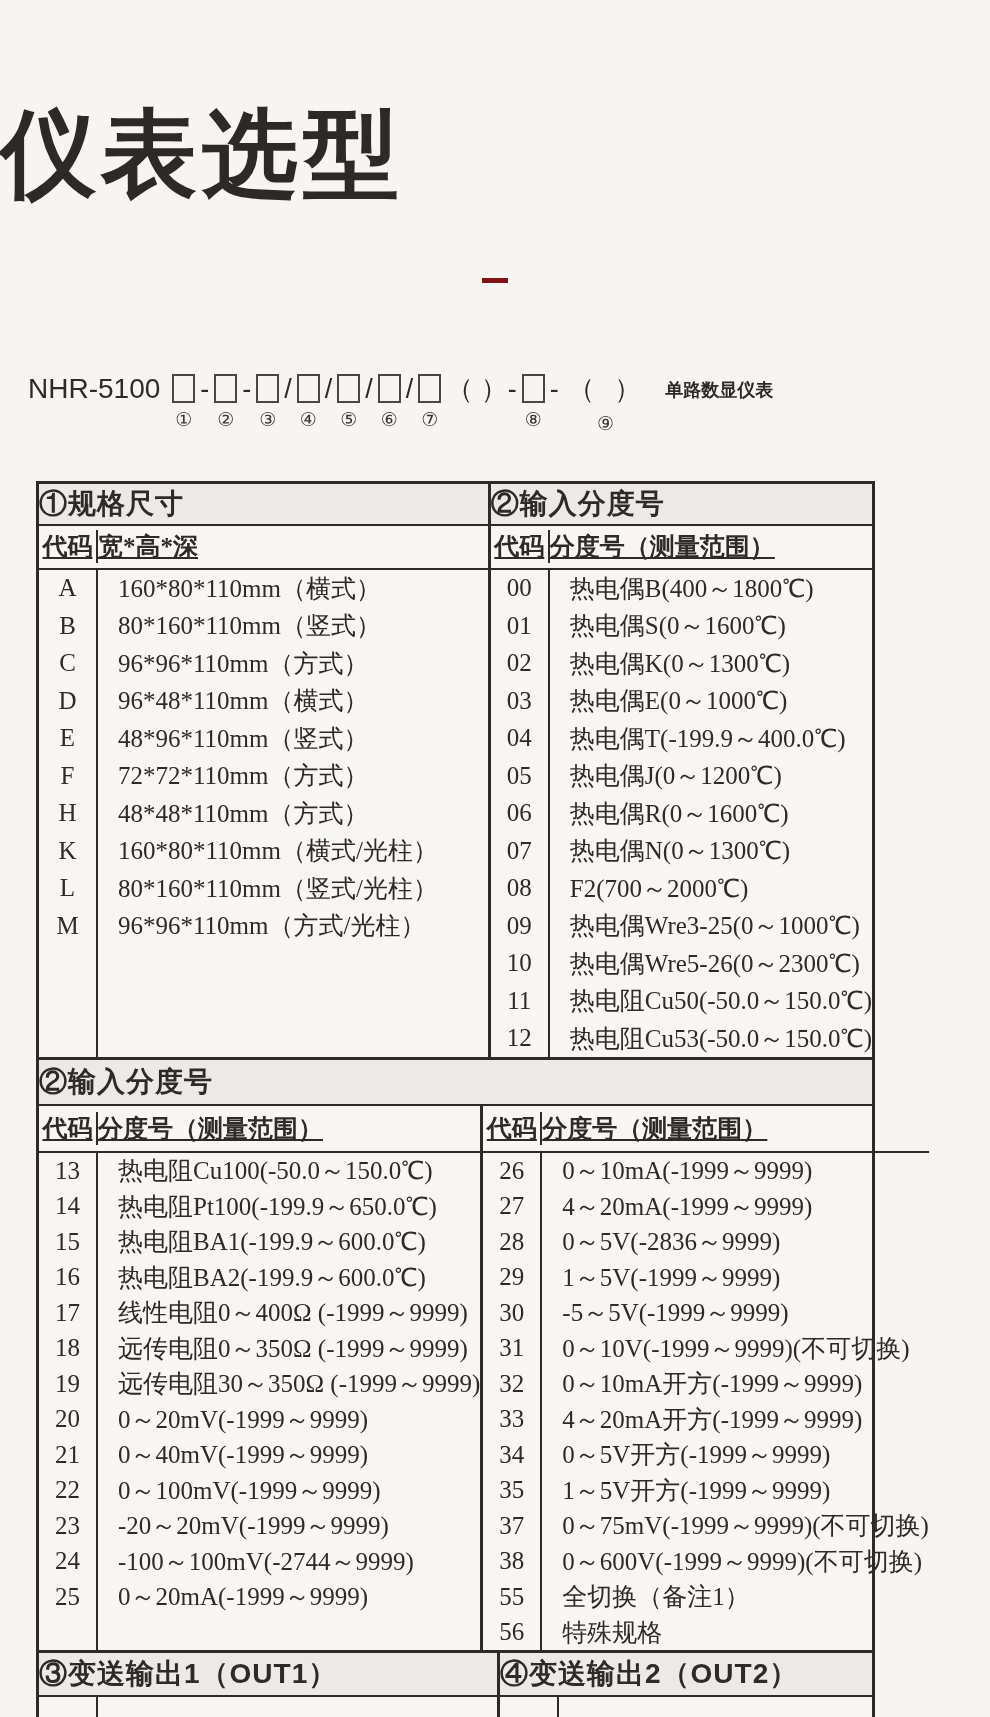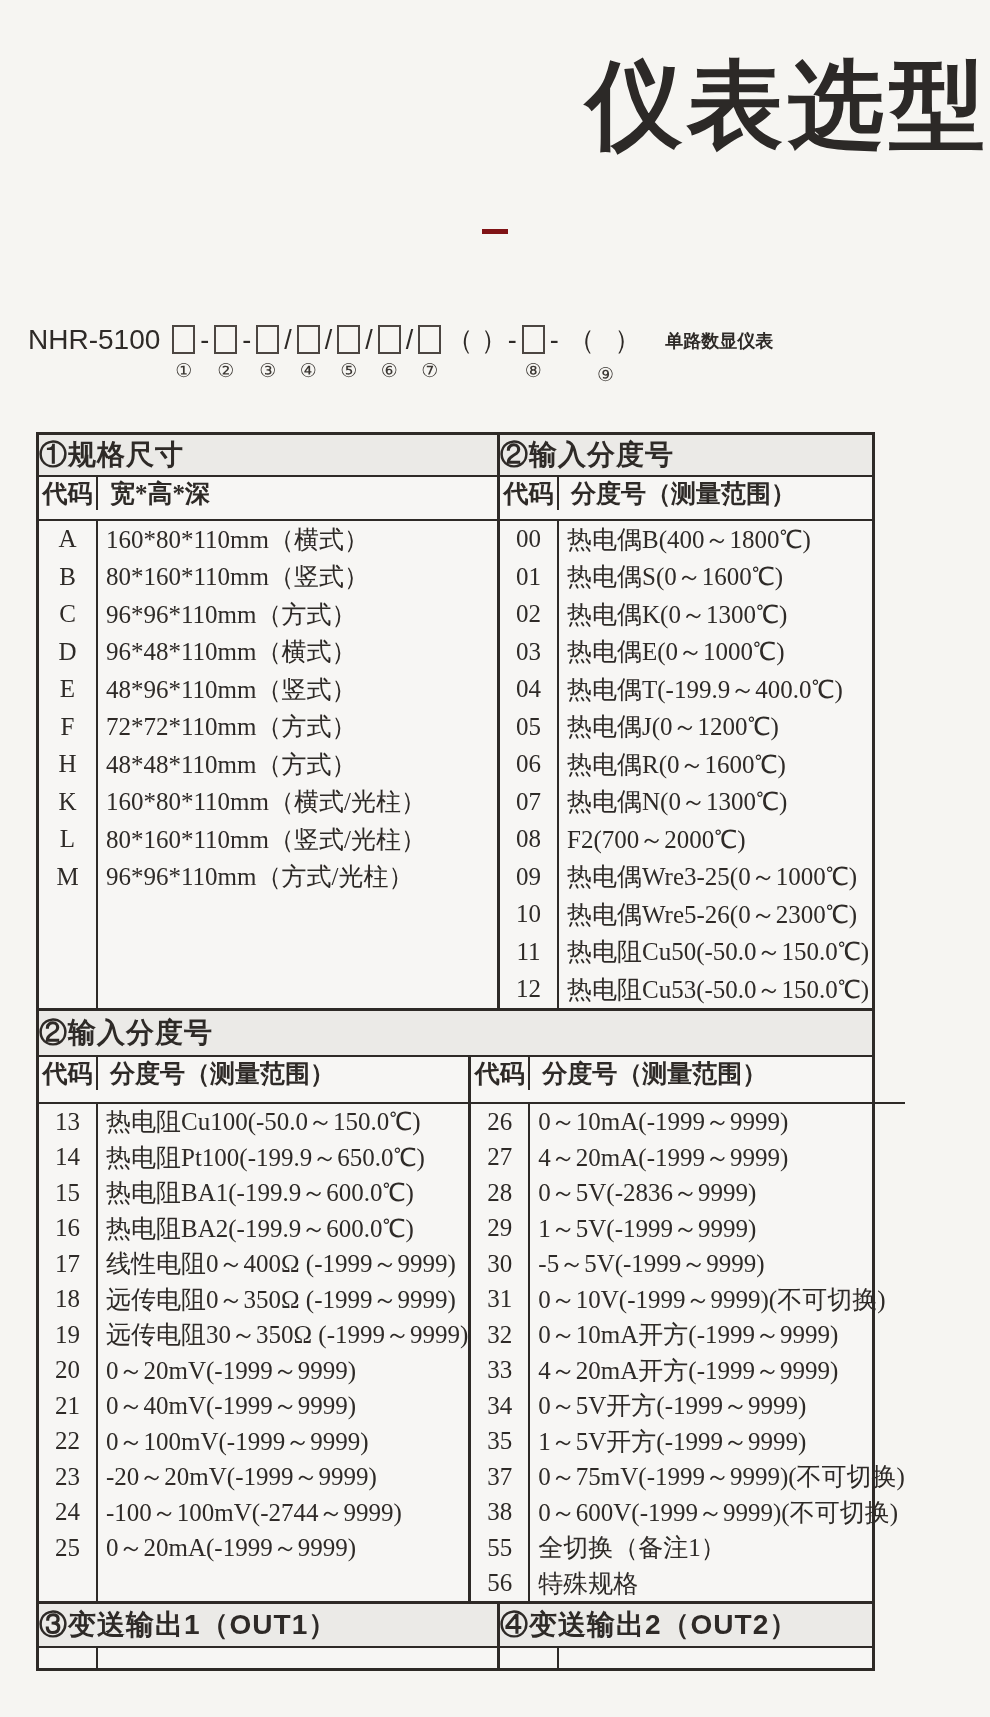--- a/index.html
+++ b/index.html
@@ -10,21 +10,21 @@
     --red:#801316;
   }
   html,body{margin:0;padding:0;}
   body{
     width:990px;height:1717px;overflow:hidden;position:relative;
     background:var(--page);color:var(--ink);
     font-family:"Liberation Sans", sans-serif;
   }
   
   .title{
-    margin:53px 0 0;text-align:right;
+    margin:102px 0 0;text-align:left;
     font-size:96px;font-weight:800;letter-spacing:5px;line-height:1.08;
     color:#2c2927;
   }
   .red-bar{width:26px;height:5px;background:var(--red);margin:72px auto 0;}
   
   .model-row{
     display:flex;align-items:flex-start;
     margin:88px 0 0 28px;white-space:nowrap;
   }
   .model-prefix{font-size:28px;line-height:36px;letter-spacing:0px;}
@@ -50,38 +50,39 @@
   .hright{flex:1;}
   .band{
     display:flex;align-items:center;
     background:var(--band);border-bottom:2px solid var(--ink);
     font-weight:bold;font-size:28px;letter-spacing:1px;
   }
   .s1 .band{height:40px;}
   .band-full{height:44px;}
   .sec3 .band{height:42px;}
   .colhead{
-    display:flex;align-items:flex-start;height:42px;
+    display:flex;align-items:center;height:42px;
     border-bottom:2px solid var(--ink);
     font-weight:bold;font-size:25px;
     font-family:"Liberation Serif", serif;
+    text-decoration:underline;
   }
   .sec2 .colhead{height:45px;}
   .colhead .code{
     width:57px;border-right:2px solid var(--ink);
     display:flex;align-items:center;justify-content:center;
   }
-  .colhead .desc{display:flex;align-items:center;padding-left:12px;}
+  .colhead .desc{display:flex;align-items:center;}
   .rows{flex:1;position:relative;display:flex;flex-direction:column;font-family:"Liberation Serif", serif;}
   .rows::after{content:"";position:absolute;left:57px;top:0;bottom:0;width:2px;background:var(--ink);}
   .row{display:flex;align-items:center;}
   .s1 .row{height:37.5px;}
   .sec2 .row{height:35.5px;}
   .row .code{width:57px;margin-right:2px;text-align:center;font-size:25px;}
-  .row .desc{flex:1;padding-left:8px;font-size:25px;white-space:nowrap;overflow:hidden;}
+  .row .desc{flex:1;padding-left:20px;font-size:25px;white-space:nowrap;overflow:hidden;}
   .sec2{border-top:3px solid var(--ink);}
   .sec3{border-top:3px solid var(--ink);}
   .sliver{height:20px;position:relative;font-family:"Liberation Serif", serif;}
   .sliver::after{content:"";position:absolute;left:57px;top:0;bottom:0;width:2px;background:var(--ink);}
 </style>
 </head>
 <body>
 
 <div class="title">仪表选型</div>
 <div class="red-bar"></div>

